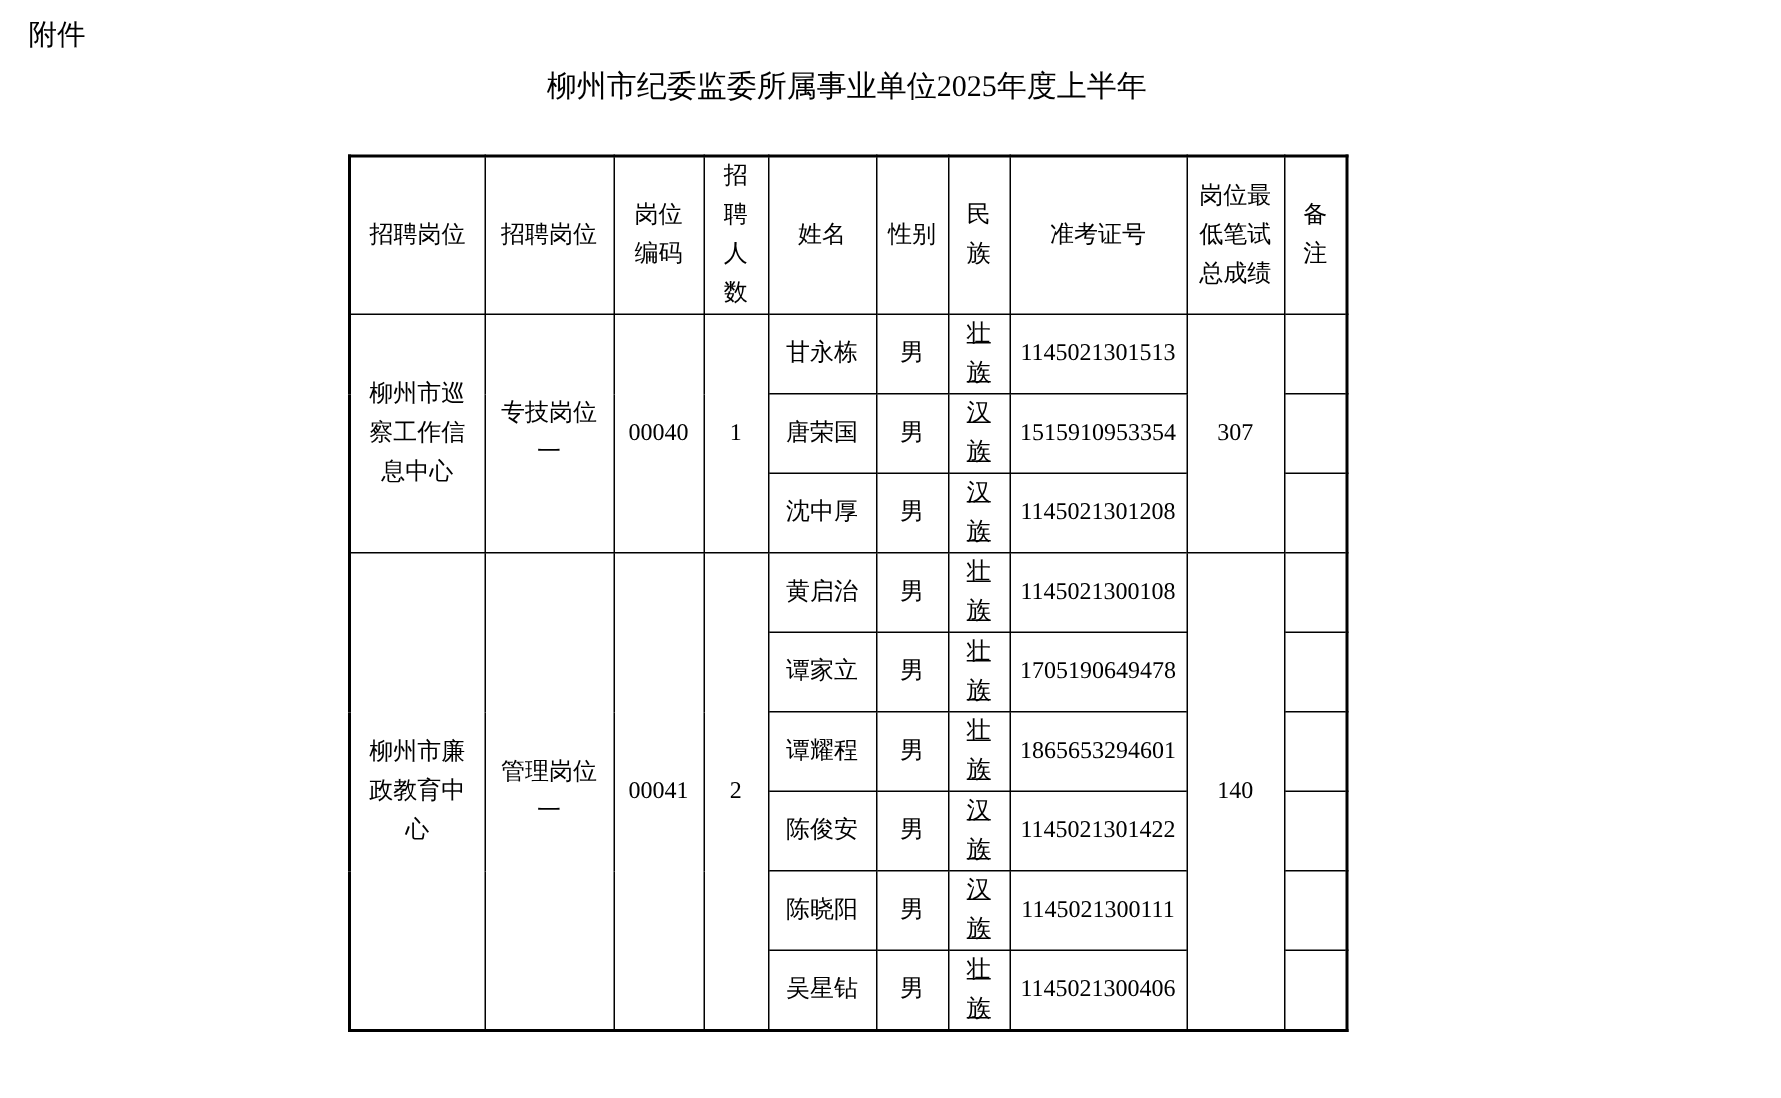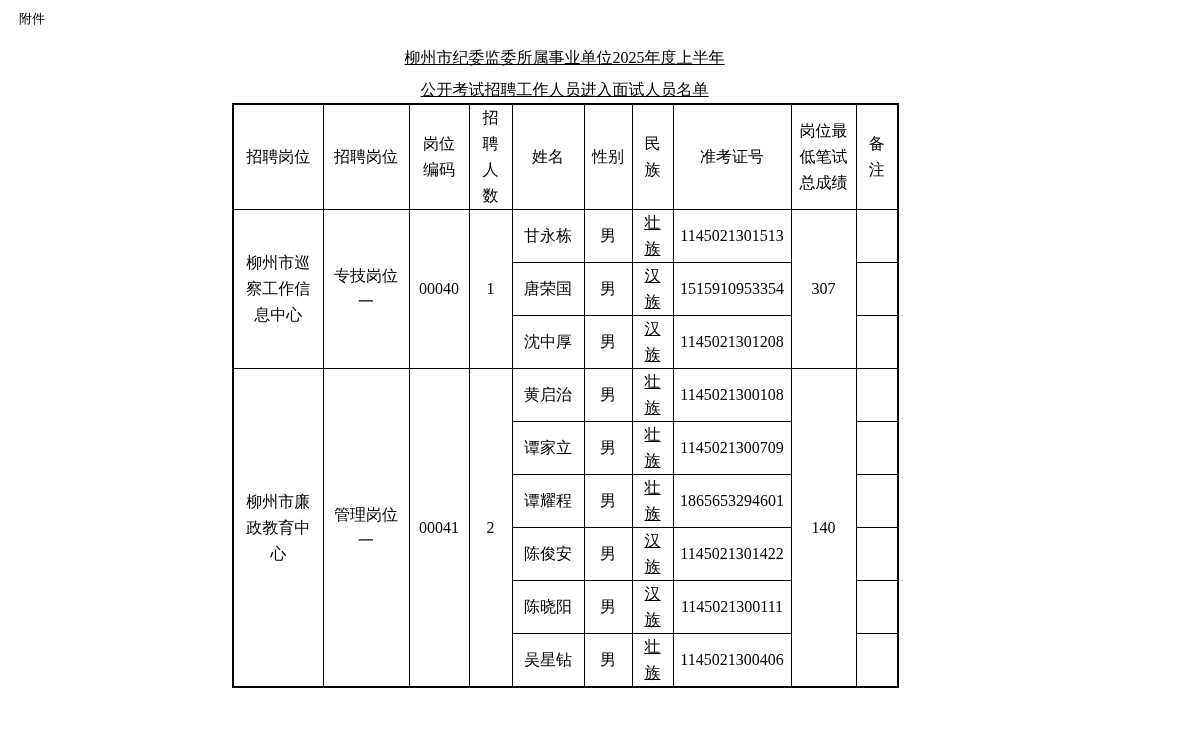--- a/index.html
+++ b/index.html
@@ -8,34 +8,33 @@
     width: 1187px; height: 732px;
     background: #ffffff;
     color: #000000;
     font-family: "Liberation Serif", "DejaVu Serif", serif;
   }
   .page { position: relative; width: 1187px; height: 732px; overflow: hidden; }
 
   .attachment-label {
     position: absolute;
     left: 19px; top: 10px;
-    font-size: 13px;
+    font-size: 19px;
   }
 
   .title-block {
     position: absolute;
     left: 232px; top: 42px;
     width: 665px;
     text-align: center;
   }
   .title-line {
-    font-size: 16px;
+    font-size: 20px;
     line-height: 32px;
     white-space: nowrap;
-    text-decoration: underline;
   }
 
   table.roster {
     position: absolute;
     left: 232px; top: 103px;
     width: 665px;
     border-collapse: collapse;
     table-layout: fixed;
     border: 2px solid #000;
     font-size: 16px;
@@ -58,21 +57,20 @@
 </style>
 </head>
 <body>
 
 <div class="page">
 
   <div class="attachment-label">附件</div>
 
   <div class="title-block">
     <div class="title-line">柳州市纪委监委所属事业单位2025年度上半年</div>
-    <div class="title-line">公开考试招聘工作人员进入面试人员名单</div>
   </div>
 
   <table class="roster">
     <colgroup>
       <col style="width:90px">
         <col style="width:86px">
         <col style="width:60px">
         <col style="width:43px">
       <col style="width:72px">
         <col style="width:48px">
@@ -158,21 +156,21 @@
       <td class="num">1145021300108</td>
       <td rowspan="6" class="num">140</td>
       <td></td>
     </tr>
     <tr class="data-row">
       <td>谭家立</td>
       <td>男</td>
       <td>
             <div class="wrap1">壮族</div>
           </td>
-      <td class="num">1145021300709</td>
+      <td class="num">1705190649478</td>
       <td></td>
     </tr>
     <tr class="data-row">
       <td>谭耀程</td>
       <td>男</td>
       <td>
             <div class="wrap1">壮族</div>
           </td>
       <td class="num">1865653294601</td>
       <td></td>

